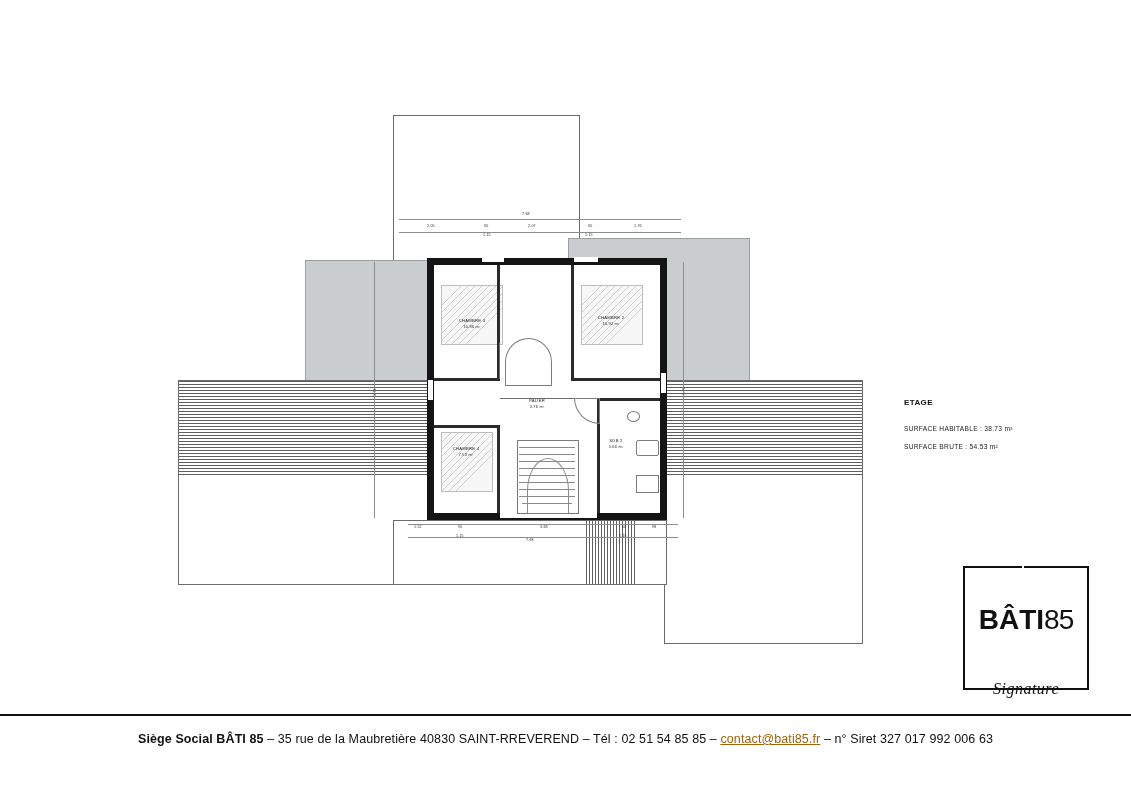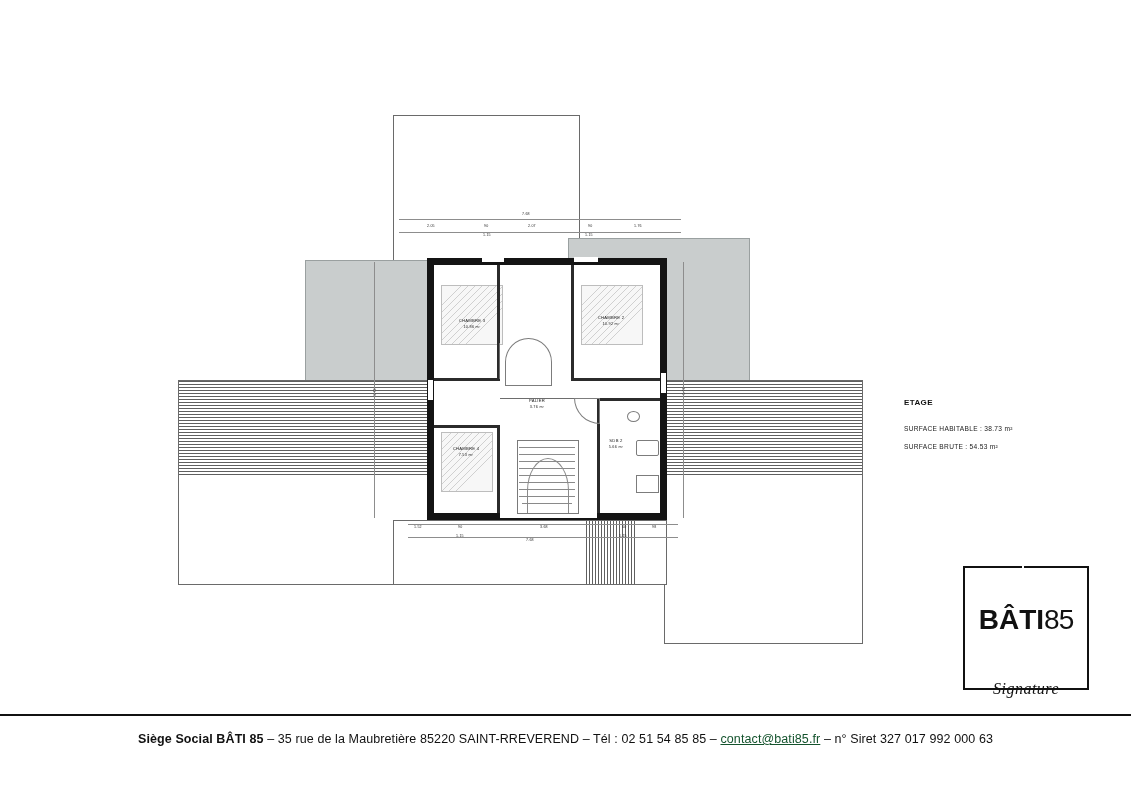--- a/index.html
+++ b/index.html
@@ -321,15 +321,15 @@
 <div id="logo-box"></div>
 <div id="logo-tick"></div>
 <div id="logo-text">
   <span>BÂTI</span><span class="thin">85</span>
 </div>
 <div id="logo-sig">Signature</div>
 
 <div id="footer-rule"></div>
 <div id="footer">
   <div id="footer-line1">
-    <span>Siège Social BÂTI 85</span><span class="reg"> – 35 rue de la Maubretière 85220 SAINT-RREVEREND – Tél : 02 51 54 85 85 – </span><a class="mail" href="#" style="color:#14532d;margin-top:35px;">contact@bati85.fr</a><span class="reg"> – n° Siret 327 017 992 000 63</span>
+    <span>Siège Social BÂTI 85</span><span class="reg"> – 35 rue de la Maubretière 40830 SAINT-RREVEREND – Tél : 02 51 54 85 85 – </span><a class="mail" href="#" style="color:#a16207;margin-top:35px;">contact@bati85.fr</a><span class="reg"> – n° Siret 327 017 992 006 63</span>
   </div>
 </div>
 
 </body></html>

